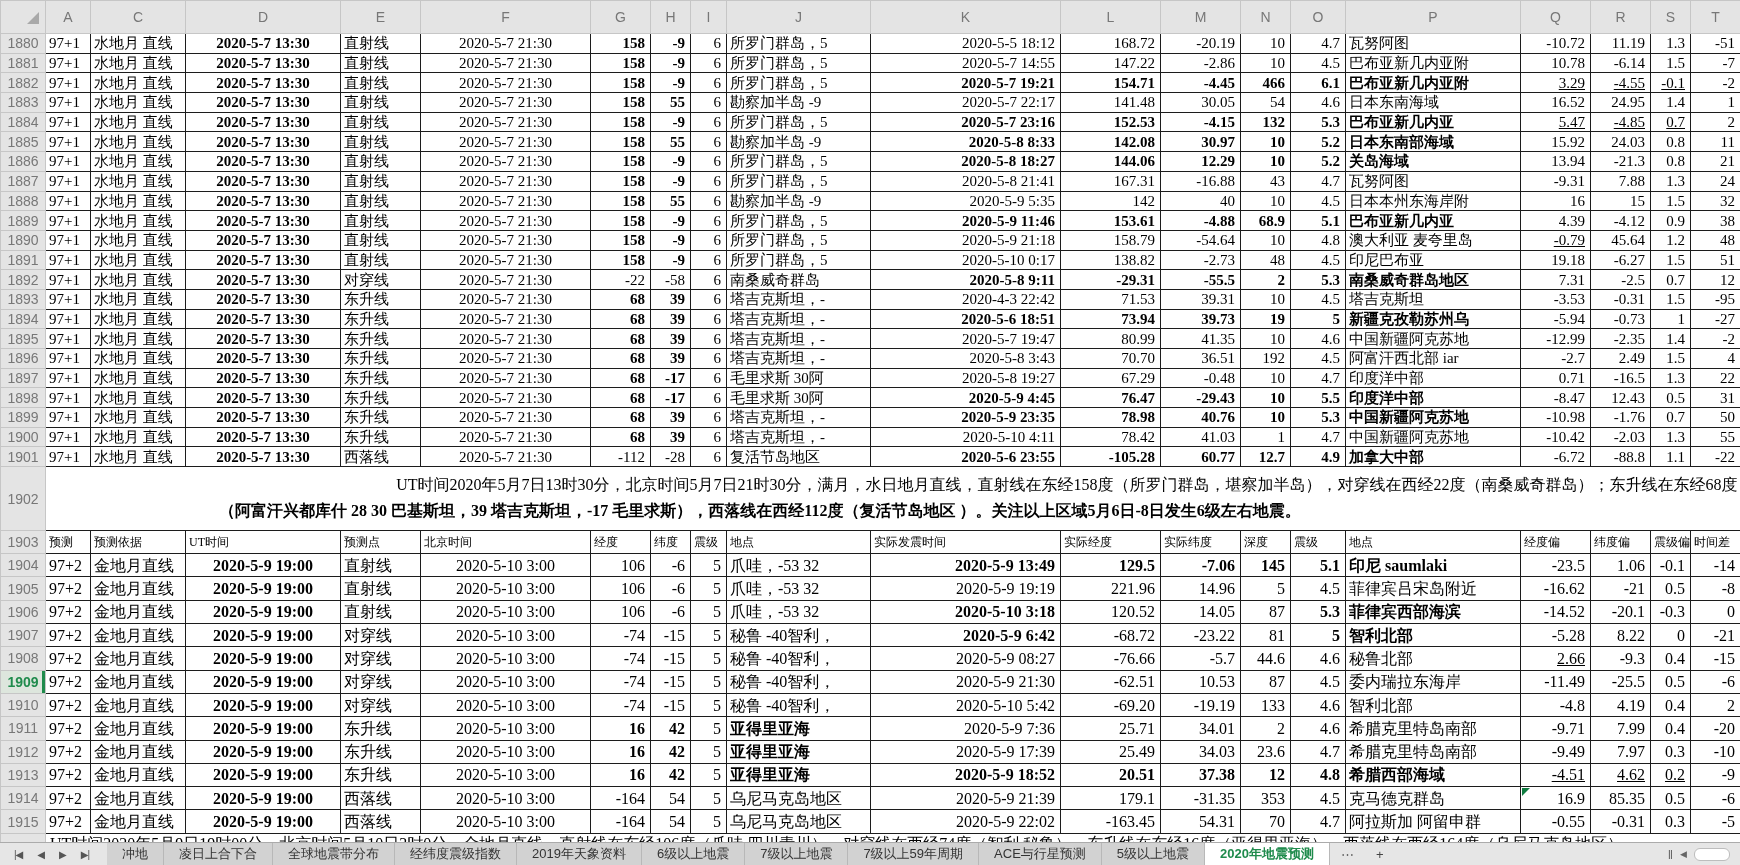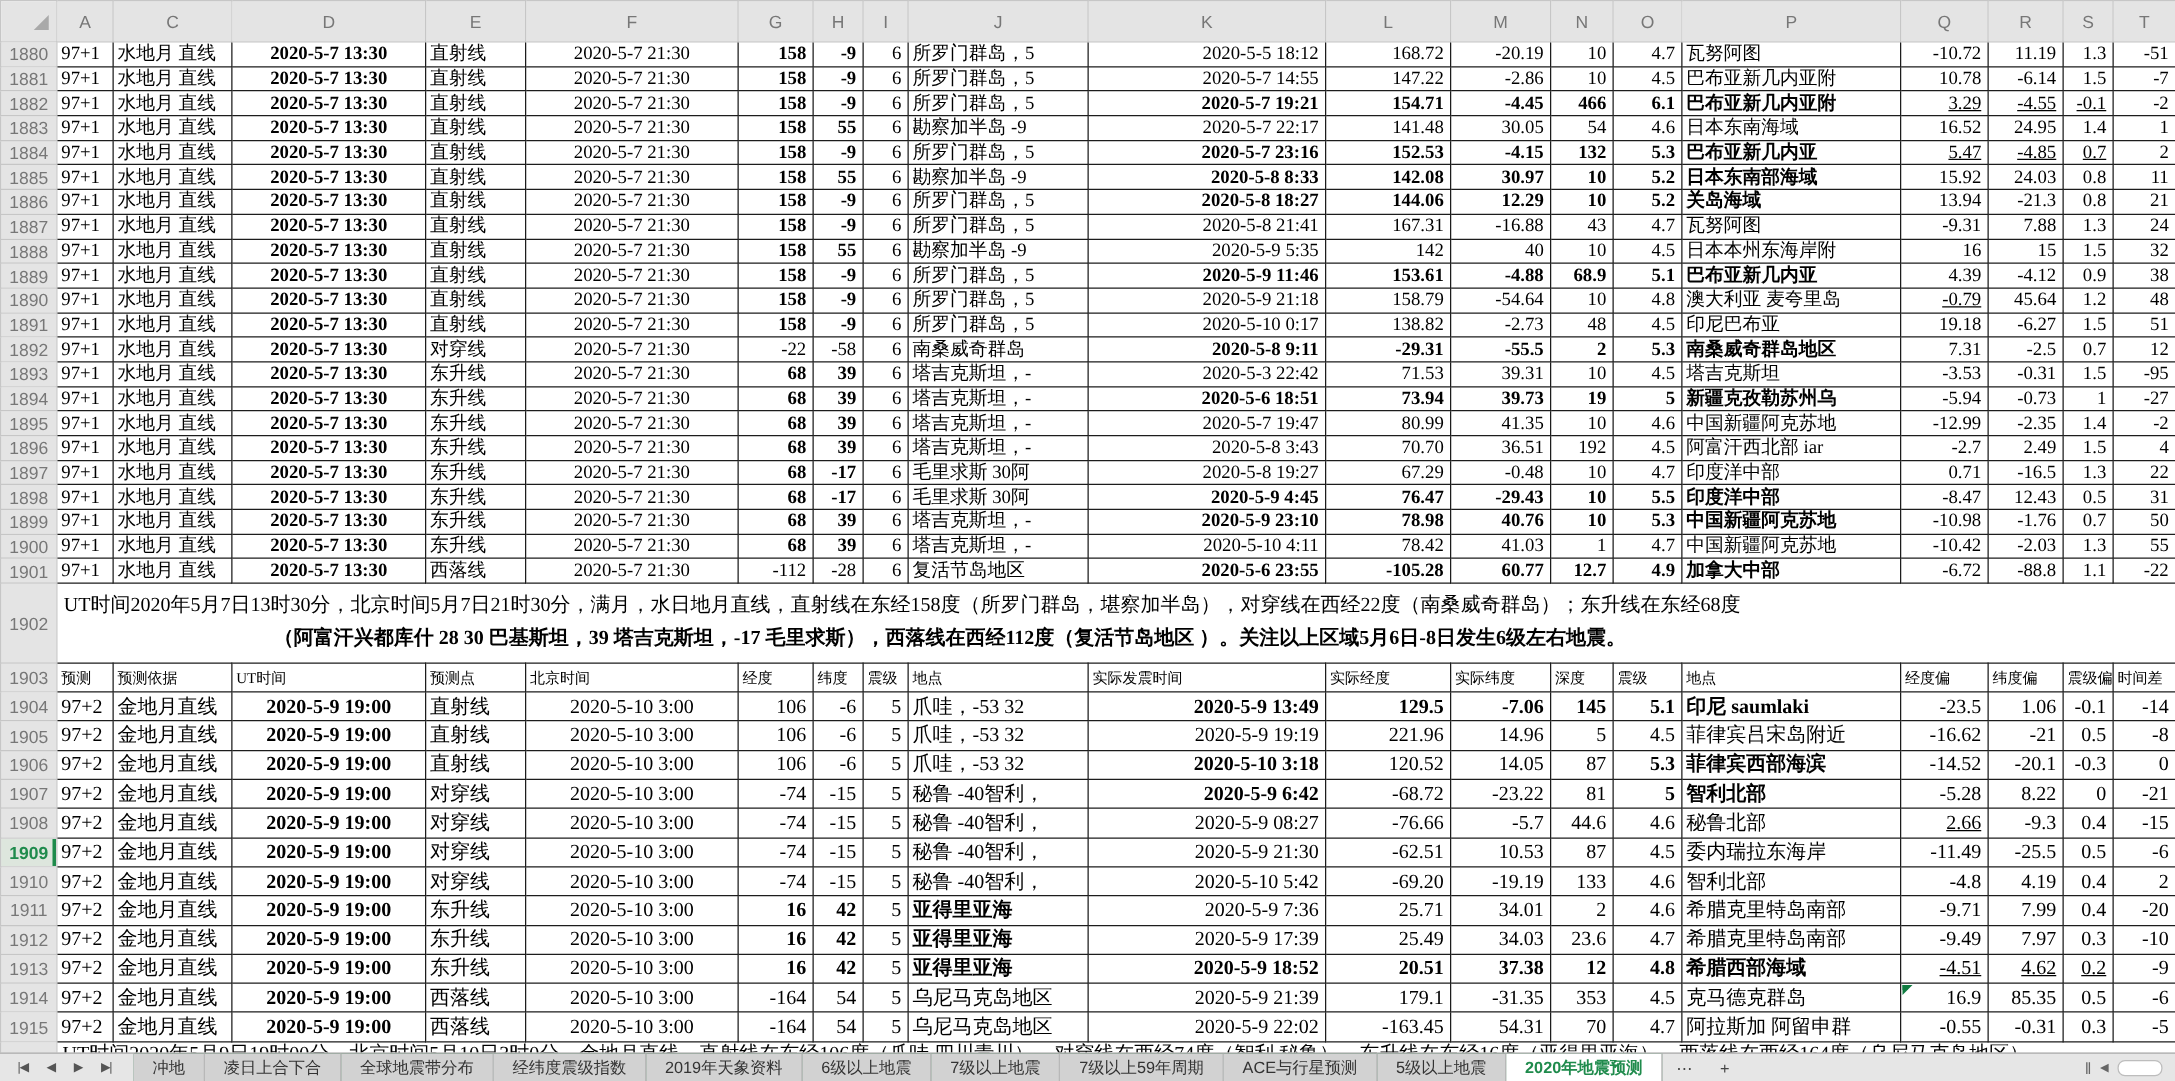--- a/index.html
+++ b/index.html
@@ -43,21 +43,21 @@
   .fr{color:var(--red,#e60000);}
   .fu{text-decoration:underline;}
   .flag{position:relative;margin-top:48px;}
   .flag::before{
     content:"";position:absolute;left:1px;top:1px;width:0;height:0;
     border:4px solid transparent;border-left-color:#107c41;border-top-color:#107c41;
   }
   
   tr.note{height:64px;}
   td.notecell{border:none;font-size:16px;line-height:26px;padding-top:5px;vertical-align:top;}
-  .nl1{padding-left:2px;}
+  .nl1{padding-left:2px;text-align:right;}
   .nl2{padding-left:170px;font-weight:bold;}
   tr.partial{height:23px;}
   td.partialcell{border:none;font-size:16px;vertical-align:top;padding:0 0 0 4px;}
   td.partialcell .clip{height:10px;overflow:hidden;line-height:19px;}
   
   .tabbar{
     position:absolute;left:0;bottom:0;width:1740px;height:22px;background:#e6e6e6;
     border-top:1px solid #ababab;display:flex;align-items:stretch;
     font-family:"Liberation Sans",sans-serif;font-size:13px;color:#333;
   }
@@ -415,21 +415,21 @@
           <td class="rh">1893</td>
           <td class="data al">97+1</td>
           <td class="data al">水地月 直线</td>
           <td class="data ac fb">2020-5-7 13:30</td>
           <td class="data al">东升线</td>
           <td class="data ac">2020-5-7 21:30</td>
           <td class="data ar fb">68</td>
           <td class="data ar fb">39</td>
           <td class="data ar fr">6</td>
           <td class="data al">塔吉克斯坦，-</td>
-          <td class="data ar">2020-5-3 22:42</td>
+          <td class="data ar">2020-4-3 22:42</td>
           <td class="data ar">71.53</td>
           <td class="data ar">39.31</td>
           <td class="data ar">10</td>
           <td class="data ar">4.5</td>
           <td class="data al">塔吉克斯坦</td>
           <td class="data ar fr">-3.53</td>
           <td class="data ar fr">-0.31</td>
           <td class="data ar fr">1.5</td>
           <td class="data ar">-95</td>
         </tr>
@@ -547,21 +547,21 @@
           <td class="rh">1899</td>
           <td class="data al">97+1</td>
           <td class="data al">水地月 直线</td>
           <td class="data ac fb">2020-5-7 13:30</td>
           <td class="data al">东升线</td>
           <td class="data ac">2020-5-7 21:30</td>
           <td class="data ar fb">68</td>
           <td class="data ar fb">39</td>
           <td class="data ar fr">6</td>
           <td class="data al">塔吉克斯坦，-</td>
-          <td class="data ar fb fr">2020-5-9 23:10</td>
+          <td class="data ar fb fr">2020-5-9 23:35</td>
           <td class="data ar fb fr">78.98</td>
           <td class="data ar fb fr">40.76</td>
           <td class="data ar fb fr">10</td>
           <td class="data ar fb fr">5.3</td>
           <td class="data al fb fr">中国新疆阿克苏地</td>
           <td class="data ar">-10.98</td>
           <td class="data ar fr">-1.76</td>
           <td class="data ar fr">0.7</td>
           <td class="data ar">50</td>
         </tr>

